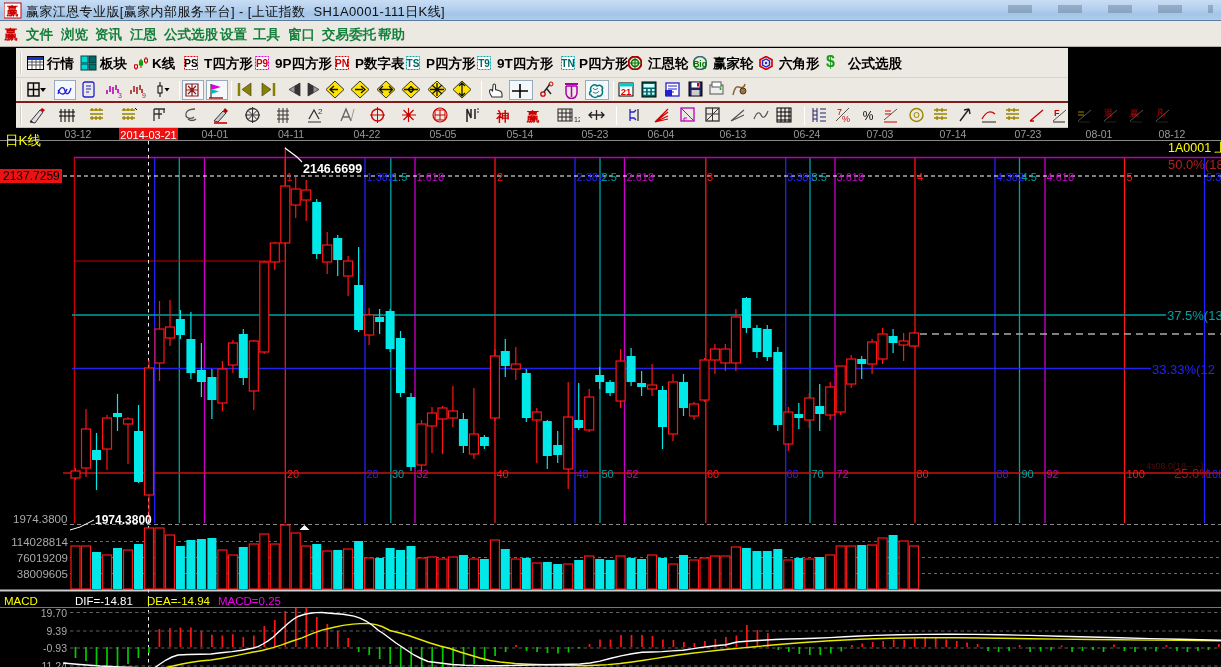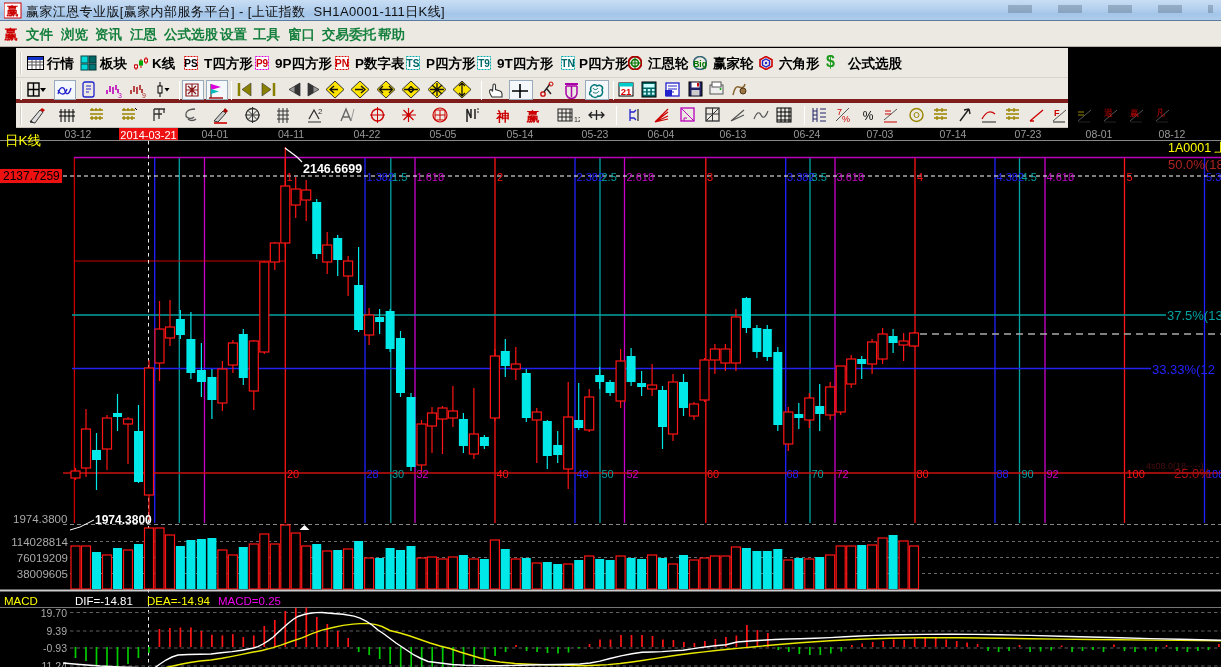--- a/index.html
+++ b/index.html
@@ -4,21 +4,21 @@
 html,body{width:1221px;height:667px;overflow:hidden;background:#000;
 font-family:"Liberation Sans",sans-serif;-webkit-font-smoothing:antialiased}
 #titlebar{position:absolute;left:0;top:0;width:1221px;height:21px;
 background:linear-gradient(#c8ddf4 0%,#b4d0ee 45%,#a3c5e8 70%,#b0cdec 100%);
 border-bottom:1px solid #5a7aa0}
 #titlebar .t{position:absolute;left:26px;top:3px;font-size:13px;letter-spacing:.4px;color:#111}
 .menu{position:absolute;left:0;top:21px;width:1221px;height:26px;background:#ece9e2;
 border-bottom:1px solid #b7b2a8}
 .tb{position:absolute;left:16px;width:1052px;background:#ece9e2}
 #tb1{top:48px;height:30px;border-bottom:1px solid #d8d4cb}
-#tb2{top:78px;height:25px;border-bottom:4px solid #7f1d1d}
+#tb2{top:78px;height:25px;border-bottom:2px solid #7f1d1d}
 #tb3{top:103px;height:25px;border-bottom:1px solid #c8c4bb}
 .mi{position:absolute;top:5px;font-size:13.5px;color:#15803d;font-weight:bold}
 .t1{position:absolute;top:7px;font-size:13.5px;color:#000;font-weight:bold}
 .ic{position:absolute}
 #chart{position:absolute;left:0;top:128px}
 .grip{position:absolute;left:4px;width:2px;background:#cfccc4;border-right:1px solid #fff}
 .sep{position:absolute;width:1px;background:#c9c5bc;border-right:1px solid #fff}
 </style></head><body>
 <div id="titlebar">
  <svg class="ic" style="left:4px;top:2px" width="18" height="17">

